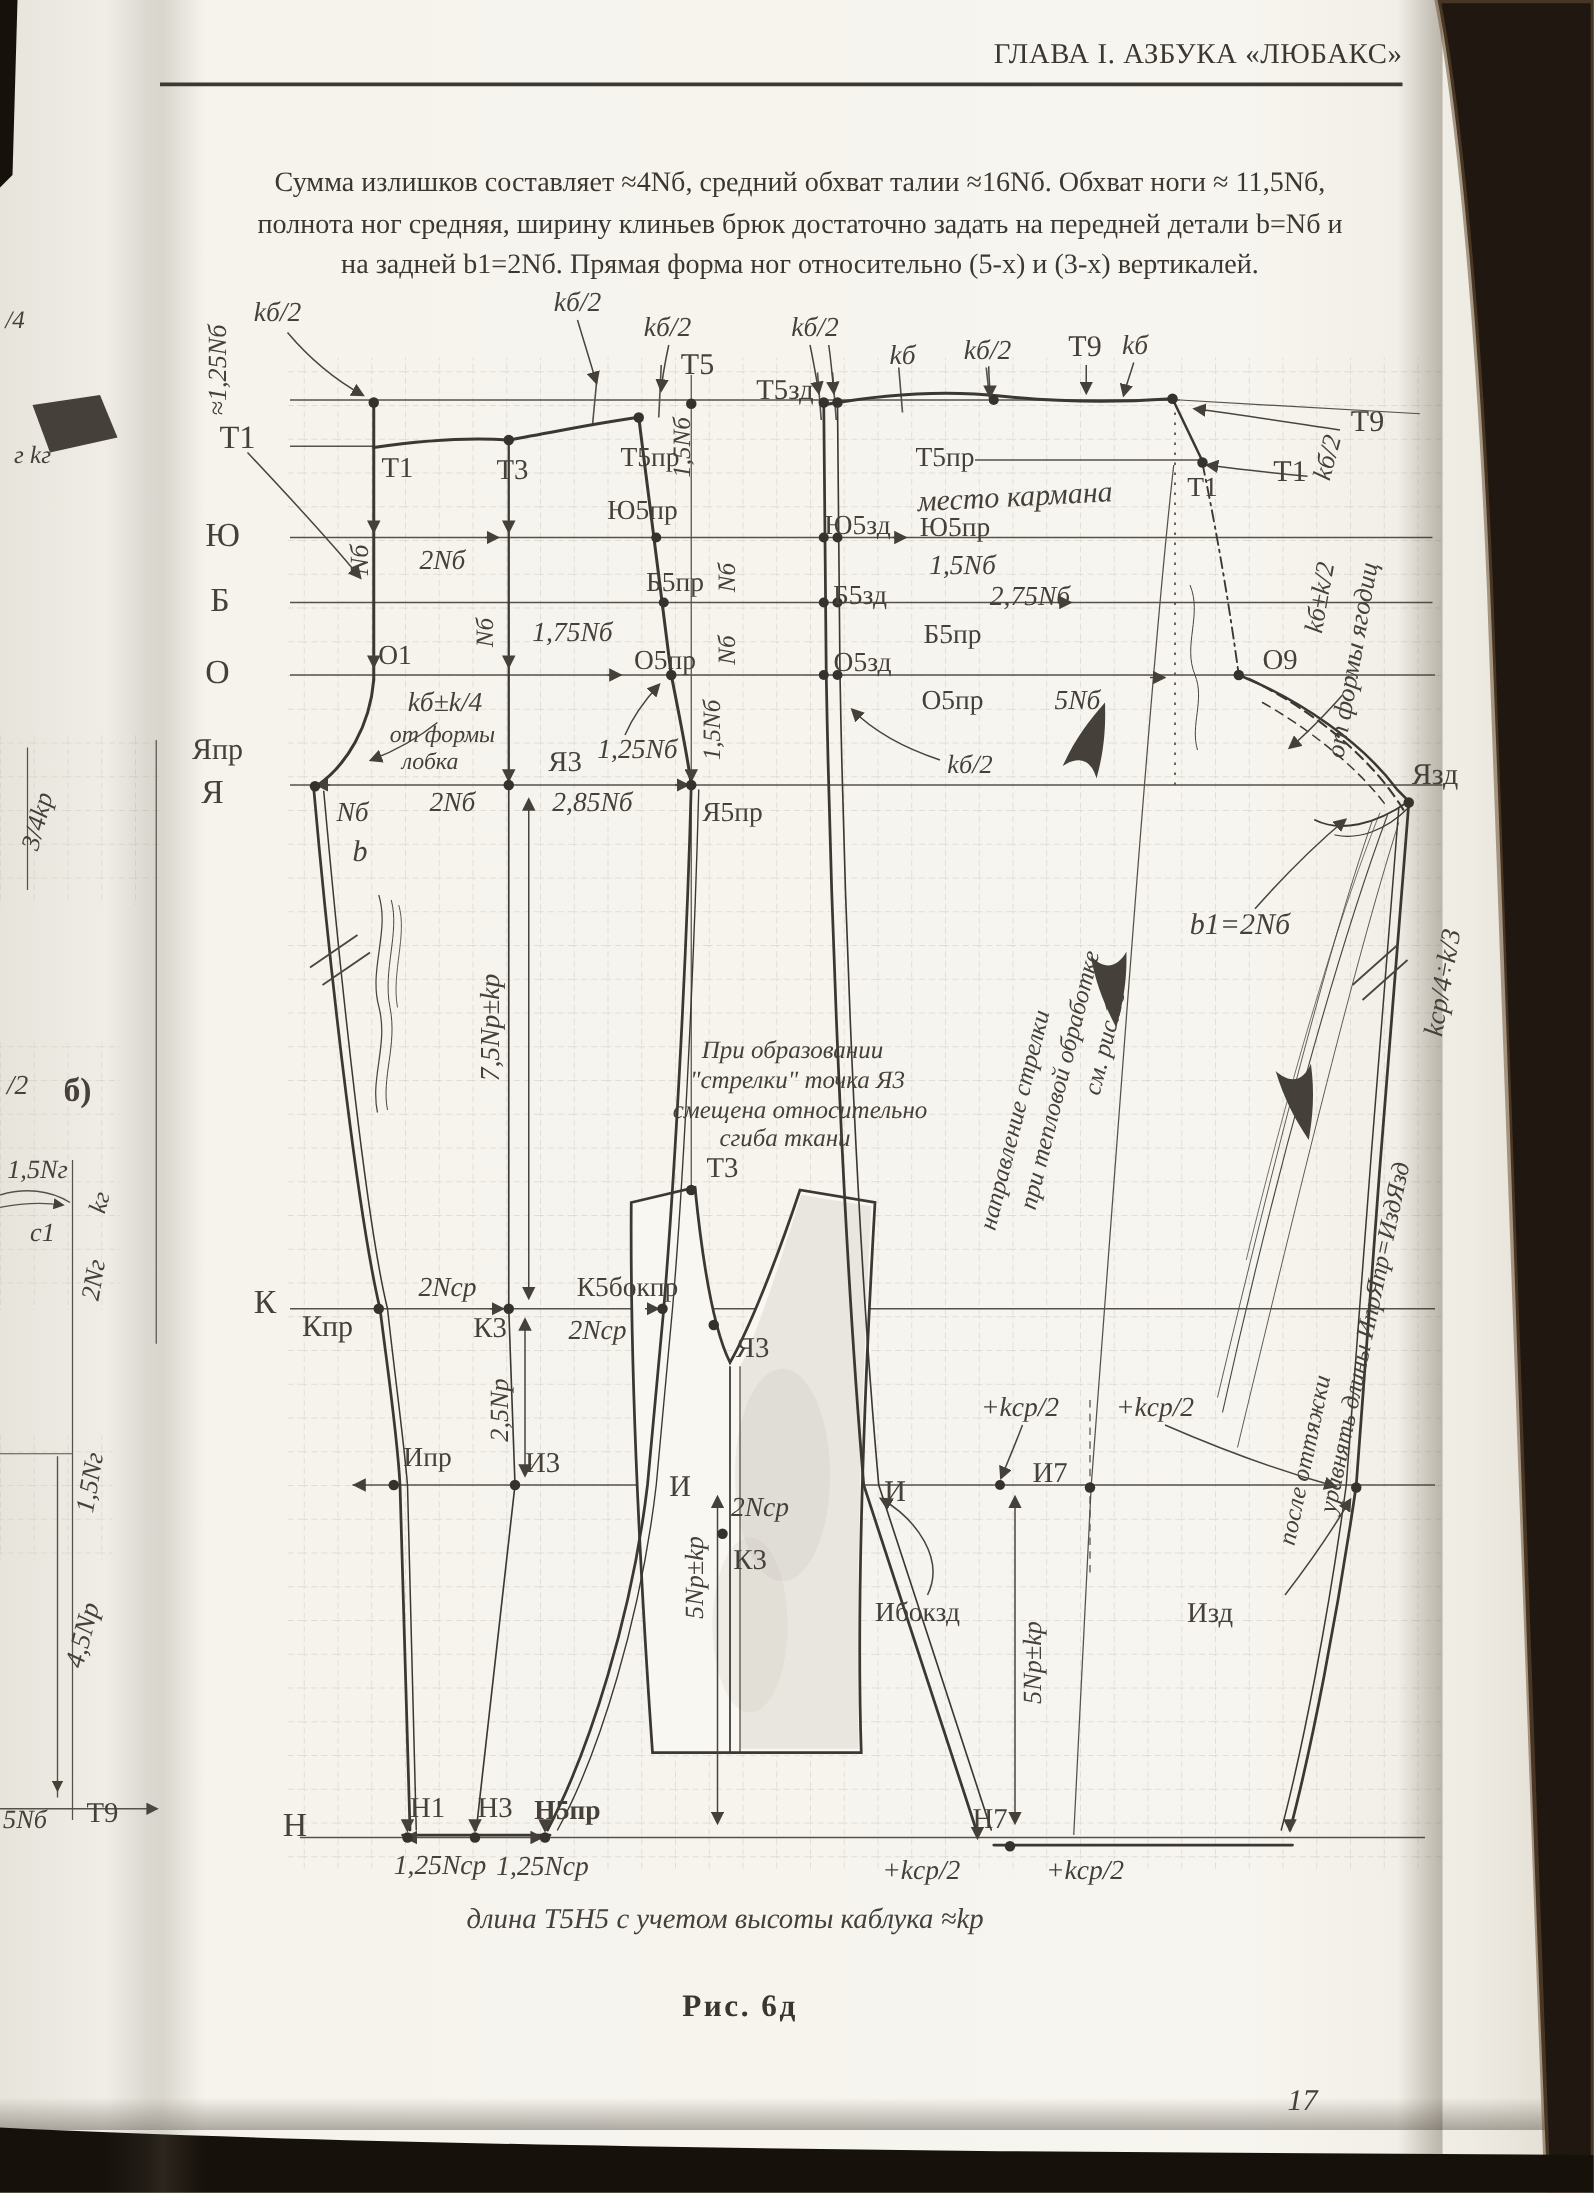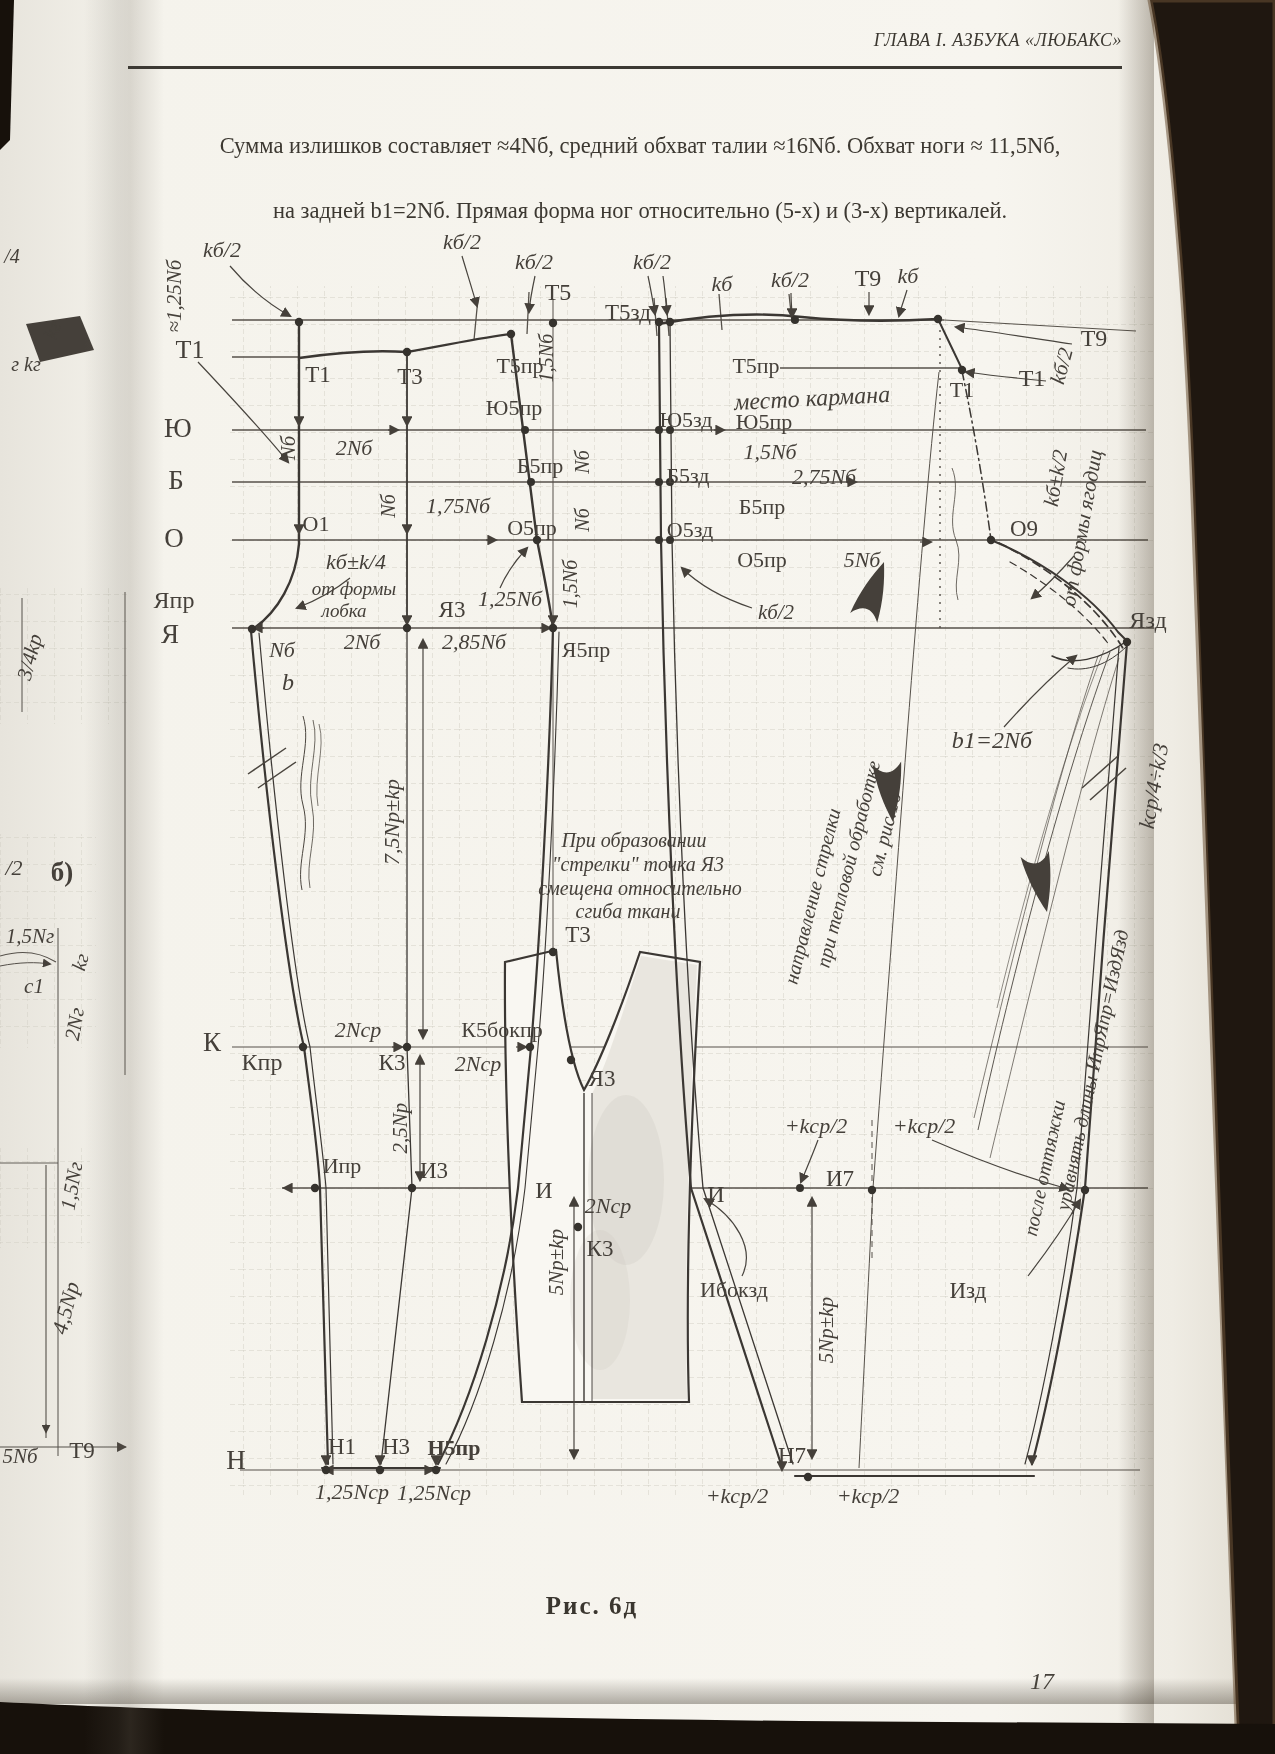--- a/index.html
+++ b/index.html
@@ -2,21 +2,21 @@
 <html><head>
 <meta charset="utf-8">
 <style>
   html,body{margin:0;padding:0;background:#2a241d;}
   .scan{position:relative;width:1275px;height:1754px;overflow:hidden;
     background:linear-gradient(90deg,#e7e4dc 0,#f5f3ec 11%,#f7f5ef 78%,#efece4 92%,#ded9cd 100%);
     font-family:"Liberation Serif", serif;color:#3e3a33;}
   .gutter{position:absolute;left:84px;top:0;width:80px;height:100%;pointer-events:none;
     background:linear-gradient(90deg,rgba(90,85,75,0) 0,rgba(95,90,80,.16) 42%,rgba(120,112,100,.22) 58%,rgba(90,85,75,0) 100%);}
   .chapter{position:absolute;top:30px;left:130px;width:992px;text-align:right;
-    font-style:italic;font-size:18px;letter-spacing:.5px;color:#3c3831;white-space:nowrap;}
+    font-size:23px;letter-spacing:.5px;color:#3c3831;white-space:nowrap;}
   .rule{position:absolute;left:128px;top:66px;width:994px;height:2.5px;background:#3c3933;}
   .title{position:absolute;top:84px;left:130px;width:1020px;text-align:center;
     font-weight:bold;font-size:27px;color:#35312b;}
   .introline{position:absolute;left:130px;width:1020px;text-align:center;font-size:22.5px;color:#3c3831;}
   #il1{top:133px}#il2{top:166px}#il3{top:198px}
   .caption{position:absolute;top:1522px;left:180px;width:800px;text-align:center;
     font-style:italic;font-size:23px;color:#45403a;}
   .figlabel{position:absolute;top:1592px;left:82px;width:1020px;text-align:center;
     font-weight:bold;font-size:25px;letter-spacing:2px;color:#3a362f;}
   .pagenum{position:absolute;top:1668px;left:1030px;font-style:italic;font-size:24px;color:#45413a;}
@@ -253,20 +253,21 @@
       <path d="M1150,0 L1275,0 L1275,1754 L1238,1754 C1222,1380 1208,860 1192,470 C1183,250 1166,80 1150,0 Z" fill="#1f1710" stroke="#6a5134" stroke-width="5" stroke-opacity="0.55"></path>
       <path d="M0,1702 C200,1712 500,1718 800,1721 L1275,1724 L1275,1754 L0,1754 Z" fill="#17110b"></path>
     </g>
   </svg>
 
   <div class="gutter"></div>
 
   <div class="chapter">ГЛАВА I. АЗБУКА «ЛЮБАКС»</div>
   <div class="rule"></div>
   <div class="introline" id="il1">Сумма излишков составляет ≈4Nб, средний обхват талии ≈16Nб. Обхват ноги ≈ 11,5Nб,</div>
+  <div class="introline" id="il2">полнота ног средняя, ширину клиньев брюк достаточно задать на передней детали b=Nб и</div>
   <div class="introline" id="il3">на задней b1=2Nб. Прямая форма ног относительно (5-х) и (3-х) вертикалей.</div>
 
   <div id="diagram-labels">
       <div class="lbl dim" style="left: 12px; top: 256px; font-size: 20px; transform: translate(-50%, -50%) rotate(0deg);">/4</div>
       <div class="lbl dim" style="left: 52px; top: 330px; font-size: 20px; transform: translate(-50%, -50%) rotate(-70deg);">kг</div>
       <div class="lbl dim" style="left: 26px; top: 364px; font-size: 20px; transform: translate(-50%, -50%) rotate(0deg);">г  kг</div>
       <div class="lbl dim" style="left: 30px; top: 657px; font-size: 21px; transform: translate(-50%, -50%) rotate(-75deg);">3/4kр</div>
       <div class="lbl dim" style="left: 14px; top: 868px; font-size: 22px; transform: translate(-50%, -50%) rotate(0deg);">/2</div>
       <div class="lbl pt bold" style="left: 62px; top: 872px; font-size: 27px; transform: translate(-50%, -50%) rotate(0deg);">б)</div>
       <div class="lbl dim" style="left: 30px; top: 936px; font-size: 21px; transform: translate(-50%, -50%) rotate(0deg);">1,5Nг</div>
@@ -377,15 +378,16 @@
       <div class="lbl pt" style="left: 342px; top: 1446px; font-size: 23px; transform: translate(-50%, -50%) rotate(0deg);">Н1</div>
       <div class="lbl pt" style="left: 396px; top: 1446px; font-size: 23px; transform: translate(-50%, -50%) rotate(0deg);">Н3</div>
       <div class="lbl pt" style="left: 454px; top: 1448px; font-size: 22px; transform: translate(-50%, -50%) rotate(0deg); font-weight: bold;">Н5пр</div>
       <div class="lbl pt" style="left: 792px; top: 1455px; font-size: 23px; transform: translate(-50%, -50%) rotate(0deg);">Н7</div>
       <div class="lbl dim" style="left: 352px; top: 1492px; font-size: 22px; transform: translate(-50%, -50%) rotate(0deg);">1,25Nср</div>
       <div class="lbl dim" style="left: 434px; top: 1493px; font-size: 22px; transform: translate(-50%, -50%) rotate(0deg);">1,25Nср</div>
       <div class="lbl dim" style="left: 737px; top: 1496px; font-size: 22px; transform: translate(-50%, -50%) rotate(0deg);">+kср/2</div>
       <div class="lbl dim" style="left: 868px; top: 1496px; font-size: 22px; transform: translate(-50%, -50%) rotate(0deg);">+kср/2</div>
     </div>
 
+  <div class="caption">длина Т5Н5 с учетом высоты каблука ≈kр</div>
   <div class="figlabel">Рис. 6д</div>
   <div class="pagenum">17</div>
 </div>
 
 </body></html>

